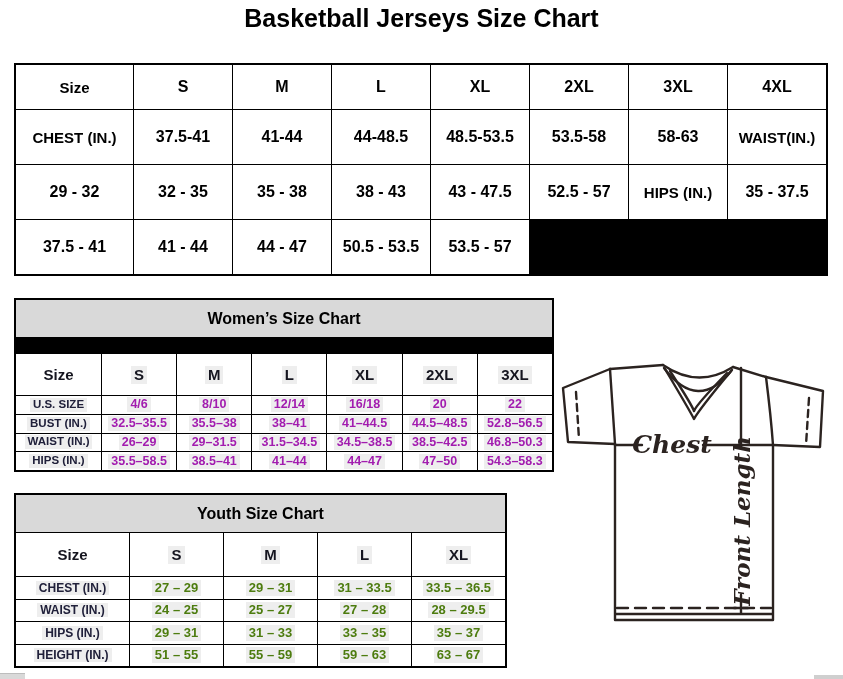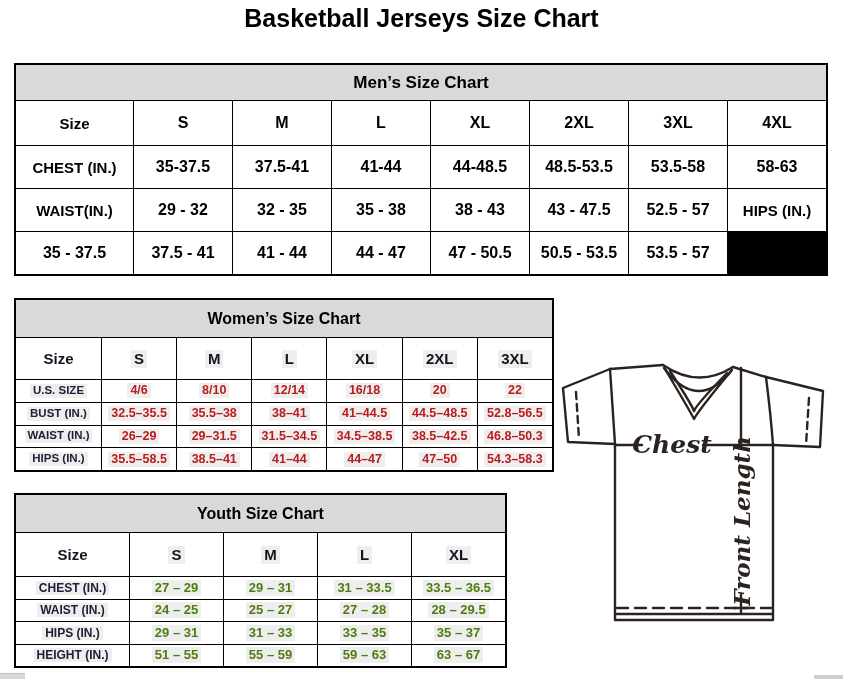--- a/index.html
+++ b/index.html
@@ -16,26 +16,26 @@
   .grid { display:grid; flex:1; gap:1px; background:#000; }
   .c { background:#fff; display:flex; align-items:center; justify-content:center;
        font-weight:bold; text-align:center; }
 
   #men   { left:14px; top:63px;  width:814px; height:213px; }
   #men .band { height:35px; font-size:17px; }
   #men .grid { grid-template-columns:117px repeat(7,1fr); grid-template-rows:44px repeat(3,1fr); }
   #men .c { font-size:16px; color:#000; }
   #men .lab { font-size:15px; }
 
-  #women { left:14px; top:298px; width:540px; height:174px; }
+  #women { left:14px; top:298px; width:540px; height:174px;gap:16px; }
   #women .band { height:37px; font-size:16px; }
   #women .grid { grid-template-columns:85px repeat(6,1fr); grid-template-rows:41px repeat(4,1fr); }
   #women .hd  { font-size:15px; color:#15151f; }
   #women .lab { font-size:11.5px; color:#20203a; }
-  #women .val { font-size:12.5px; color:#b91c1c; }
+  #women .val { font-size:12.5px; color:#a21caf; }
 
   #youth { left:14px; top:493px; width:493px; height:175px; }
   #youth .band { height:37px; font-size:16px; }
   #youth .grid { grid-template-columns:113px repeat(4,1fr); grid-template-rows:43px repeat(4,1fr); }
   #youth .hd  { font-size:15px; color:#15151f; }
   #youth .lab { font-size:12px; color:#20203a; }
   #youth .val { font-size:13px; color:#4d7c0f; }
 
   .hl { background:#eeeeee; padding:0 3px; line-height:1.2; }
 
@@ -51,54 +51,51 @@
             background:#cfcfcf; }
 </style>
 </head>
 <body>
 
 <div class="canvas">
 
   <div class="page-title">Basketball Jerseys Size Chart</div>
 
   <section class="tbl" id="men">
-    <div class="band">Men’s Size Chart</div>
     <div class="grid">
       <div class="c hd lab">Size</div>
       <div class="c hd">S</div>
       <div class="c hd">M</div>
       <div class="c hd">L</div>
       <div class="c hd">XL</div>
       <div class="c hd">2XL</div>
       <div class="c hd">3XL</div>
       <div class="c hd">4XL</div>
 
       <div class="c lab">CHEST (IN.)</div>
-      <div class="c val">35-37.5</div>
       <div class="c val">37.5-41</div>
       <div class="c val">41-44</div>
       <div class="c val">44-48.5</div>
       <div class="c val">48.5-53.5</div>
       <div class="c val">53.5-58</div>
       <div class="c val">58-63</div>
 
       <div class="c lab">WAIST(IN.)</div>
       <div class="c val">29 - 32</div>
       <div class="c val">32 - 35</div>
       <div class="c val">35 - 38</div>
       <div class="c val">38 - 43</div>
       <div class="c val">43 - 47.5</div>
       <div class="c val">52.5 - 57</div>
 
       <div class="c lab">HIPS (IN.)</div>
       <div class="c val">35 - 37.5</div>
       <div class="c val">37.5 - 41</div>
       <div class="c val">41 - 44</div>
       <div class="c val">44 - 47</div>
-      <div class="c val">47 - 50.5</div>
       <div class="c val">50.5 - 53.5</div>
       <div class="c val">53.5 - 57</div>
     </div>
   </section>
 
   <section class="tbl" id="women">
     <div class="band">Women’s Size Chart</div>
     <div class="grid">
       <div class="c hd">Size</div>
       <div class="c hd">

